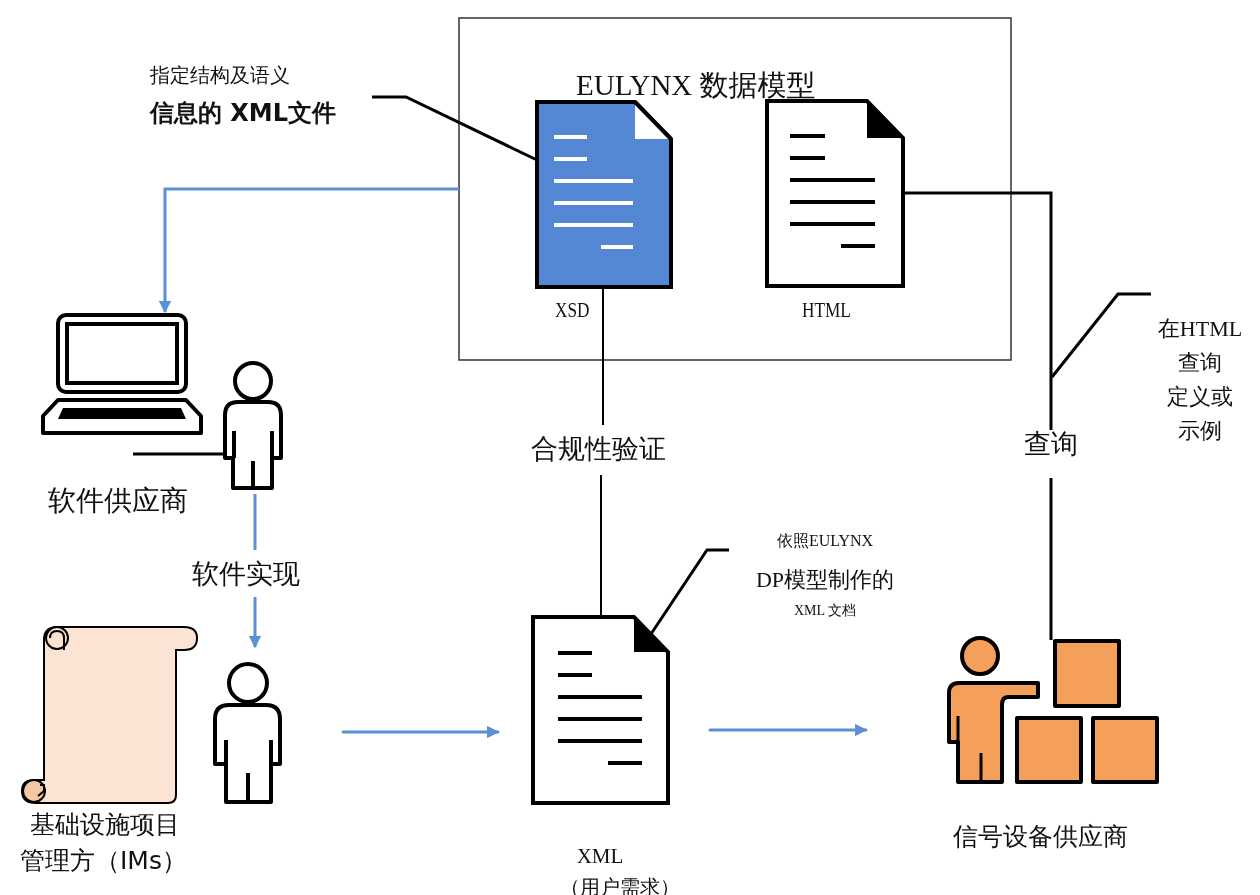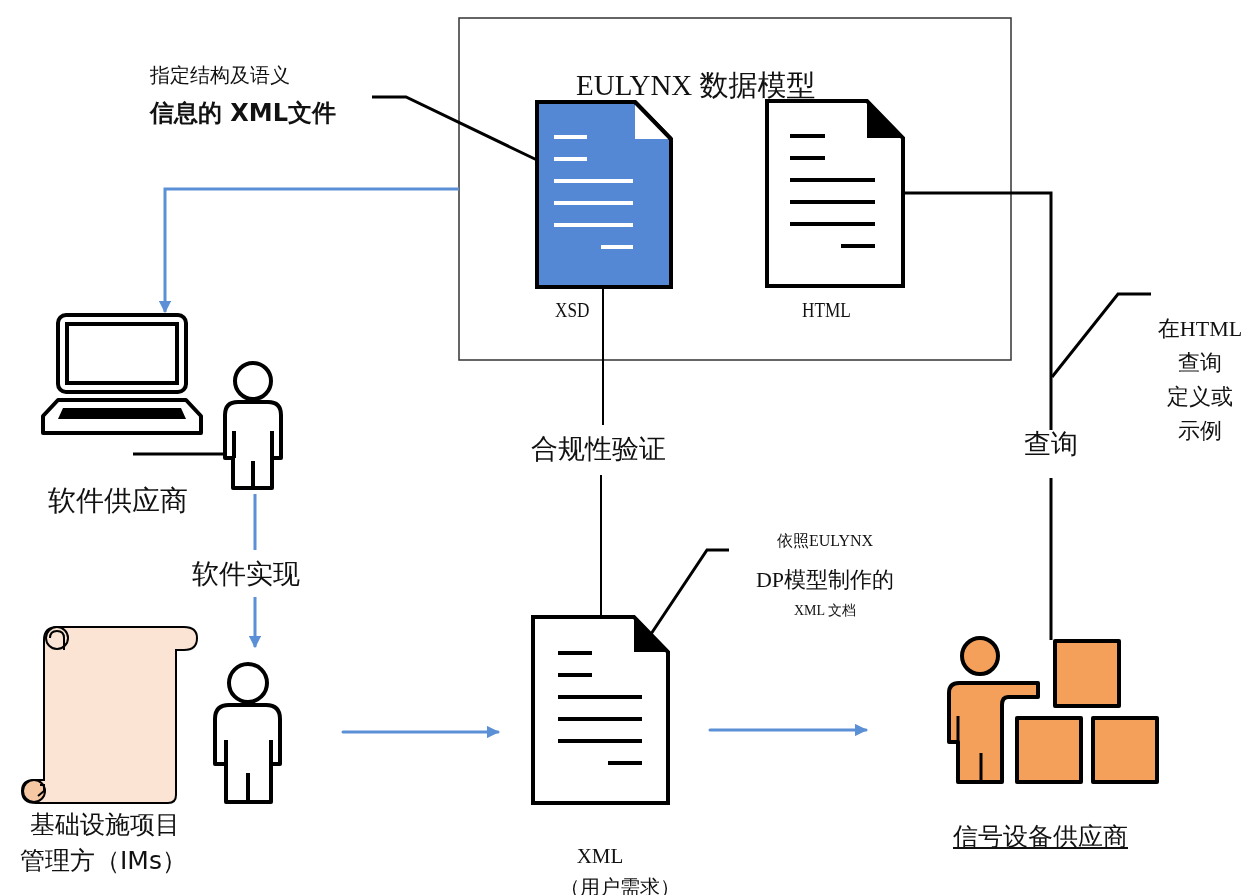--- a/index.html
+++ b/index.html
@@ -149,13 +149,13 @@
 <div class="lbl serifnarrow center" style="left:730px; top:571px; width:190px; font-size:14px;">XML 文档</div>
 
 <div class="lbl sans" style="left:48px; top:484px; font-size:28px;">软件供应商</div>
 
 <div class="lbl sans" style="left:20px; top:810px; font-size:25px;margin-left:10px;">基础设施项目</div>
 <div class="lbl sans" style="left:20px; top:846px; font-size:25px;">管理方（IMs）</div>
 
 <div class="lbl serifnarrow center" style="left:550px; top:812px; width:100px; font-size:21px;">XML</div>
 <div class="lbl sans center" style="left:520px; top:843px; width:160px; font-size:20px;text-align:right;">（用户需求）</div>
 
-<div class="lbl sans" style="left:953px; top:822px; font-size:25px;text-decoration:underline;">信号设备供应商</div>
+<div class="lbl sans" style="left:953px; top:822px; font-size:25px;">信号设备供应商</div>
 
 </body></html>

